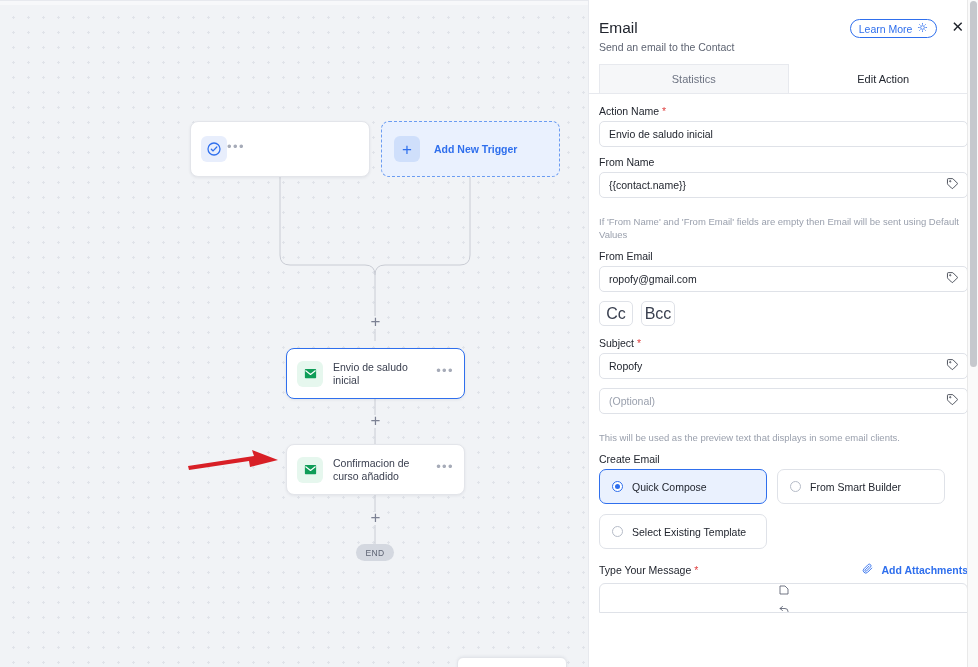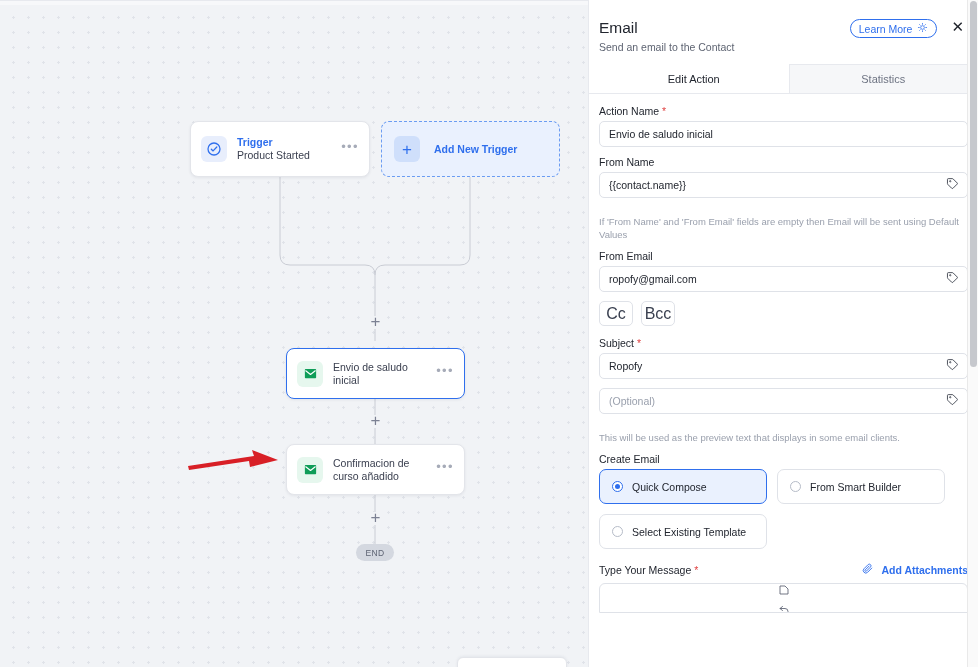--- a/index.html
+++ b/index.html
@@ -291,24 +291,20 @@
       <path d="M375 494 L375 543" fill="none" stroke="#c9ccd4" stroke-width="1"></path>
     </svg>
 
     <div class="node" style="left:190px; top:120px; width:180px; height:56px;">
       <div class="node-icon trigger">
         <svg width="16" height="16" viewBox="0 0 24 24" fill="none" stroke="#2f6fed" stroke-width="1.9">
           <circle cx="12" cy="12" r="9"></circle>
           <path d="M8 12.3l2.6 2.6L16.2 9" stroke-linecap="round" stroke-linejoin="round"></path>
         </svg>
       </div>
-      <div class="node-text">
-        <div class="node-title-blue">Trigger</div>
-        <div class="node-sub">Product Started</div>
-      </div>
       <div class="node-dots">•••</div>
     </div>
 
     <div class="add-trigger" style="left:381px; top:120px; width:179px; height:56px;">
       <div class="add-trigger-plus">+</div>
       <div class="add-trigger-label">Add New Trigger</div>
     </div>
 
     <div class="conn-plus" style="left:369px; top:315px;">+</div>
     <div class="conn-plus" style="left:369px; top:414px;">+</div>
@@ -361,22 +357,22 @@
             <path d="M12 3v2M12 19v2M3 12h2M19 12h2M5.6 5.6l1.4 1.4M17 17l1.4 1.4M18.4 5.6L17 7M7 17l-1.4 1.4" stroke-linecap="round"></path>
           </svg>
         </span>
       </div>
       <div class="close-x">✕</div>
     </div>
 
     <div class="panel-sub">Send an email to the Contact</div>
 
     <div class="tabs">
+      <div class="tab inactive">Statistics</div>
       <div class="tab">Edit Action</div>
-      <div class="tab inactive">Statistics</div>
     </div>
 
     <div class="form">
 
       <div class="field">
         <span class="lbl"><span>Action Name</span>
           <span class="req">*</span>
         </span>
         <div class="input-wrap">
           <span class="input-val">Envio de saludo inicial</span>

